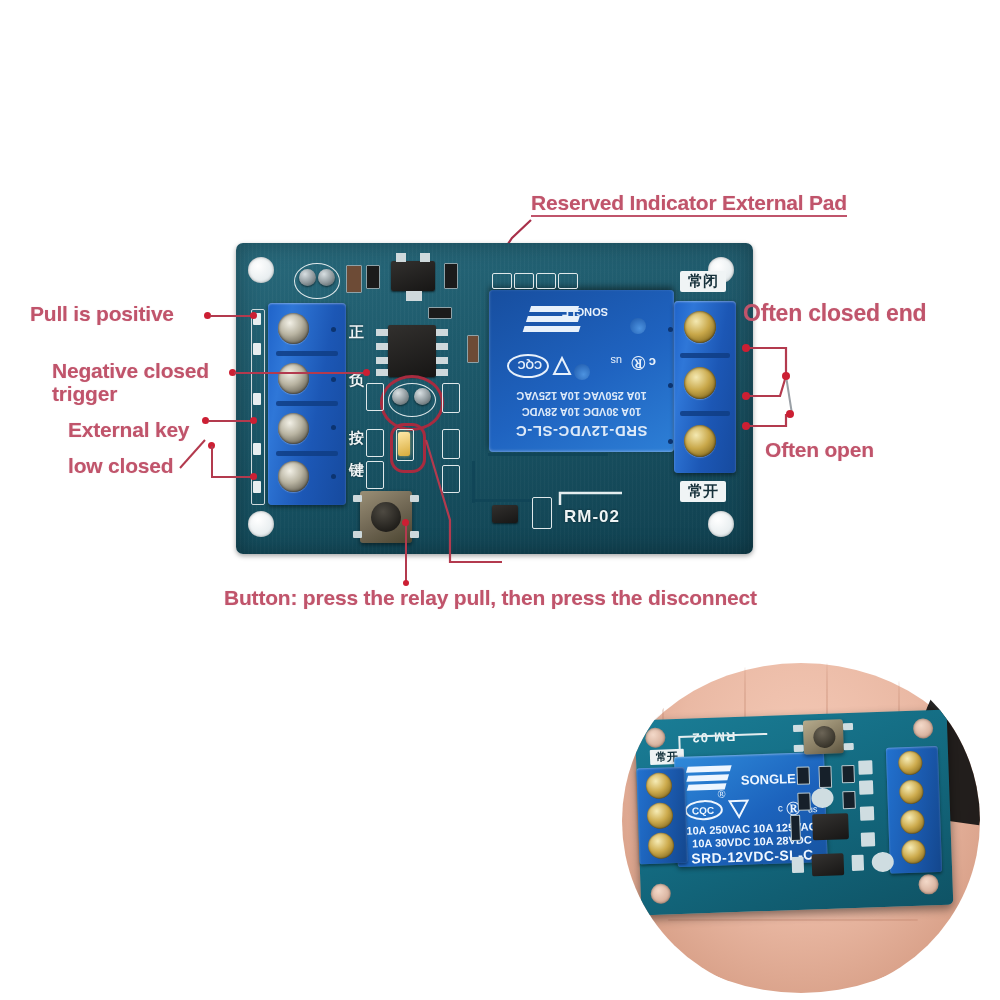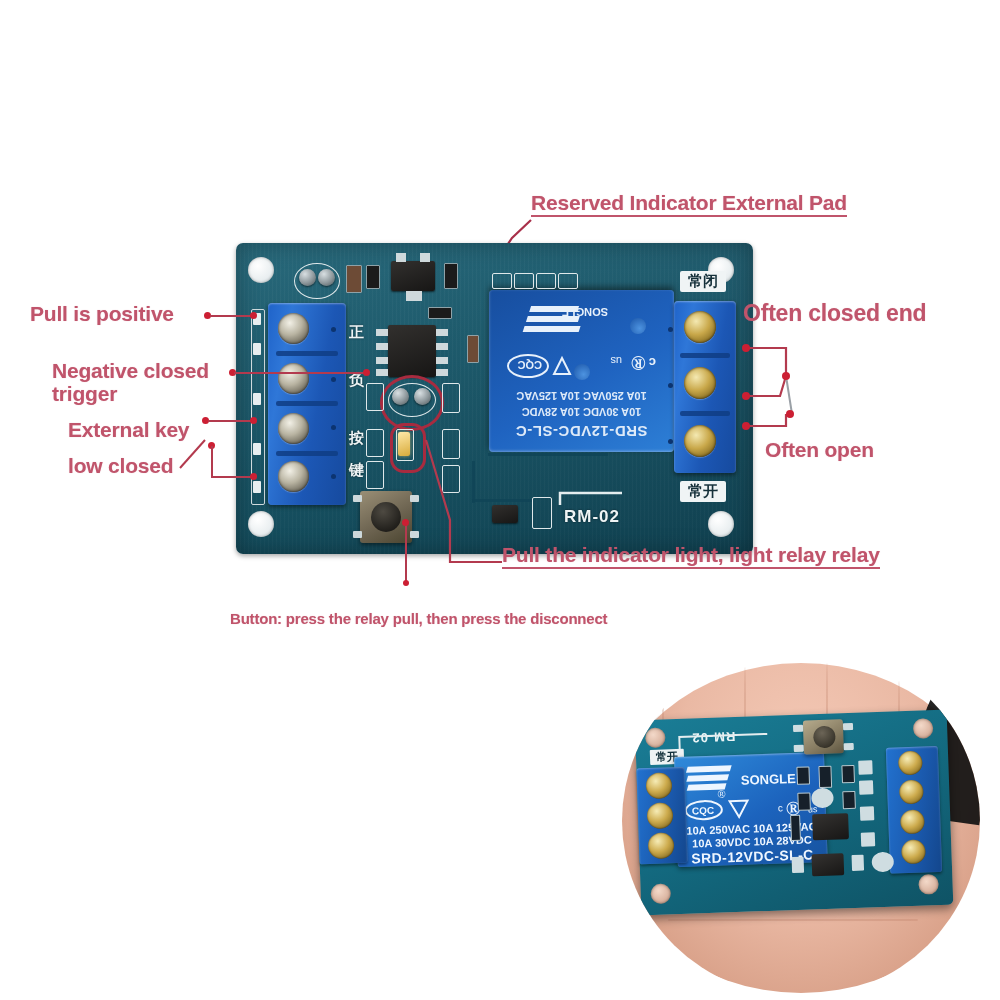--- a/index.html
+++ b/index.html
@@ -320,27 +320,26 @@
     <polyline points="46,46 52,84" fill="none" stroke="#9aa0a6" stroke-width="2"></polyline>
 
     <polyline points="6,96 46,96 46,84" fill="none" stroke="#b33a4e" stroke-width="2.2"></polyline>
     <circle cx="6" cy="18" r="4" fill="#cc1f33"></circle>
     <circle cx="46" cy="46" r="4" fill="#cc1f33"></circle>
     <circle cx="6" cy="66" r="4" fill="#cc1f33"></circle>
     <circle cx="6" cy="96" r="4" fill="#cc1f33"></circle>
     <circle cx="50" cy="84" r="4" fill="#cc1f33"></circle>
   </svg>
 
-  <div class="anno u" style="left:502px;top:544px;font-size:21px;">Pull the indicator light, light relay relay</div>
 
   <svg style="position:absolute;left:420px;top:440px;width:110px;height:130px;overflow:visible;">
     <polyline points="6,0 30,80 30,122 82,122" fill="none" stroke="#b33a4e" stroke-width="2.2"></polyline>
   </svg>
 
-  <div class="anno" style="left:230px;top:587px;font-size:15px;margin-top:24px;">Button: press the relay pull, then press the disconnect</div>
+  <div class="anno" style="left:224px;top:587px;font-size:21px;">Button: press the relay pull, then press the disconnect</div>
   <div class="ln v" style="left:405px;top:525px;height:60px;"></div>
   <div class="dot" style="left:402px;top:519px;"></div>
   <div class="dot sm" style="left:403px;top:580px;"></div>
 
   <div id="inset">
     <div class="hand"></div>
     <div class="finger" style="left:40px;top:40px;width:2px;height:96px;"></div>
     <div class="finger" style="left:122px;top:22px;width:2px;height:110px;"></div>
     <div class="finger" style="left:204px;top:18px;width:2px;height:114px;"></div>
     <div class="finger" style="left:276px;top:36px;width:2px;height:100px;"></div>

